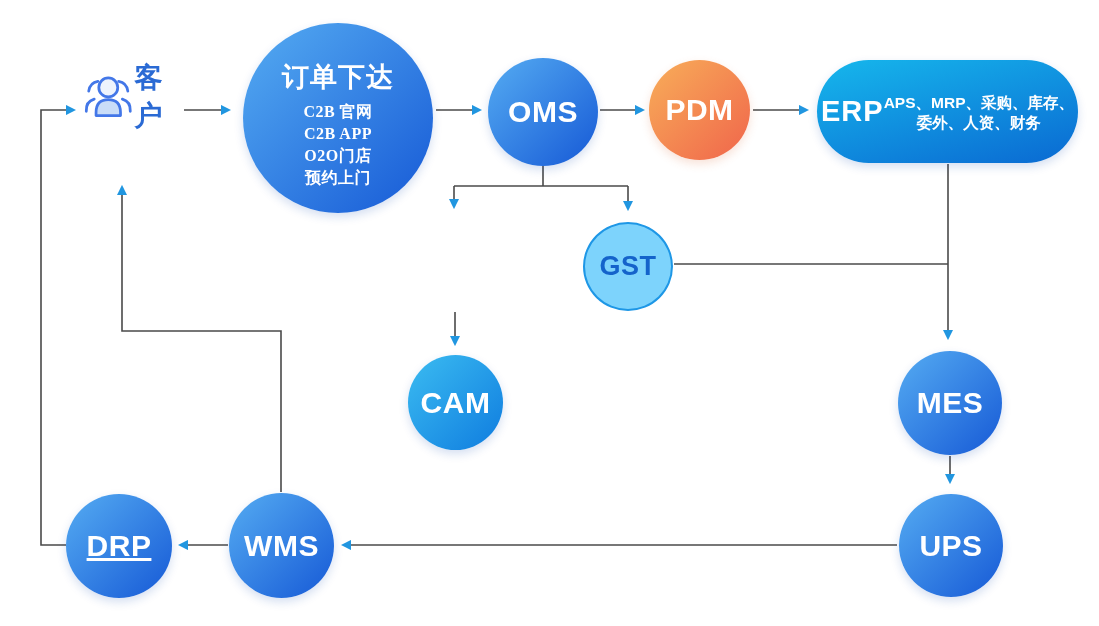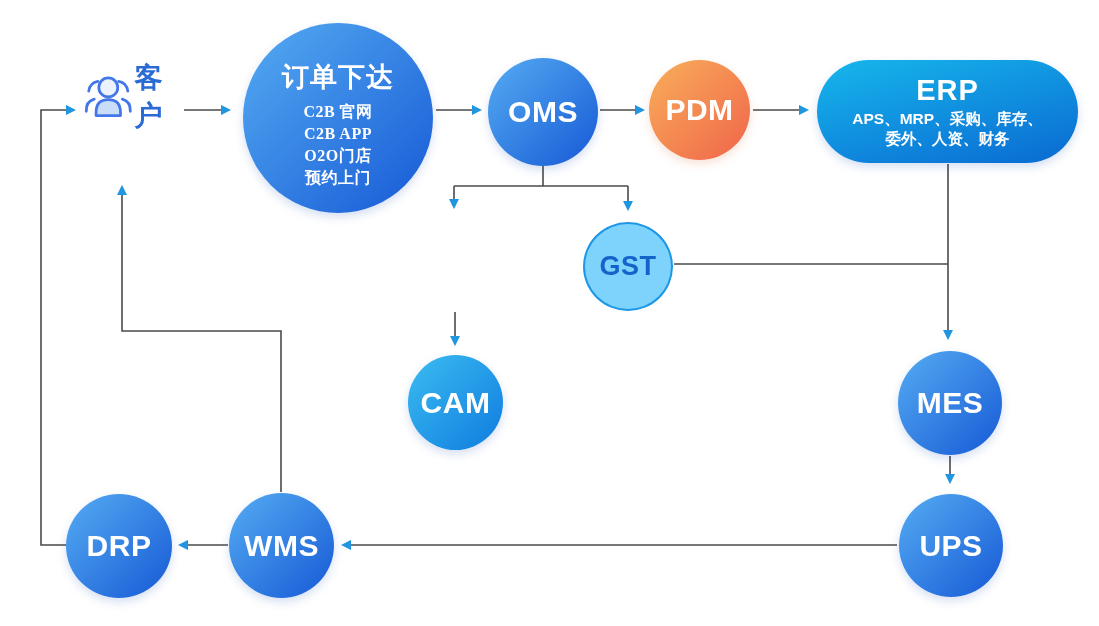--- a/index.html
+++ b/index.html
@@ -26,21 +26,21 @@
   .cyan{background:linear-gradient(135deg,var(--cyan-start,#3BBCF1) 0%,var(--cyan-end,#0F7CDF) 100%);
         box-shadow:0 4px 10px rgba(20,80,180,0.18);}
   .orange{background:linear-gradient(135deg,var(--orange-start,#F8AE59) 0%,var(--orange-end,#F0654B) 100%);
         box-shadow:0 4px 10px rgba(220,110,60,0.20);}
   .label{font-size:30px;letter-spacing:0.5px;}
 
   .order{flex-direction:column;}
   .order-title{font-size:27px;letter-spacing:1px;margin-bottom:6px;margin-top:12px;}
   .order-item{font-size:16px;line-height:22px;letter-spacing:0.5px;font-family:Liberation Serif, serif;}
 
-  .erp{flex-direction:column;border-radius:52px;
+  .erp{flex-direction:row;border-radius:52px;
        background:linear-gradient(165deg,var(--erp-start,#16B7EC) 0%,var(--erp-end,#0A69D2) 100%);
        box-shadow:0 4px 10px rgba(20,80,180,0.18);justify-content:center;}
   .erp-title{font-size:29px;letter-spacing:1px;}
   .erp-sub{font-size:15.5px;line-height:20px;margin-top:2px;}
 
   .gst{background:#7dd3fc;border:2.5px solid var(--gst-border,#1E97E6);
        color:var(--gst-text,#1463CB);}
   .gst .label{font-size:27px;}
 
   .customer{position:absolute;left:82px;top:57px;width:88px;display:flex;
@@ -142,17 +142,17 @@
   </div>
 
   <div class="node circle blue" style="left:899px;top:494px;width:104px;height:103px;">
     <span class="label">UPS</span>
   </div>
 
   <div class="node circle blue" style="left:229px;top:493px;width:105px;height:105px;">
     <span class="label">WMS</span>
   </div>
 
-  <div class="node circle blue" style="left:66px;top:494px;width:106px;height:104px;">
+  <div class="node circle blue" style="left:66px;top:494px;width:106px;height:104px;text-decoration:underline;">
     <span class="label">DRP</span>
   </div>
 
 </div>
 
 </body></html>

